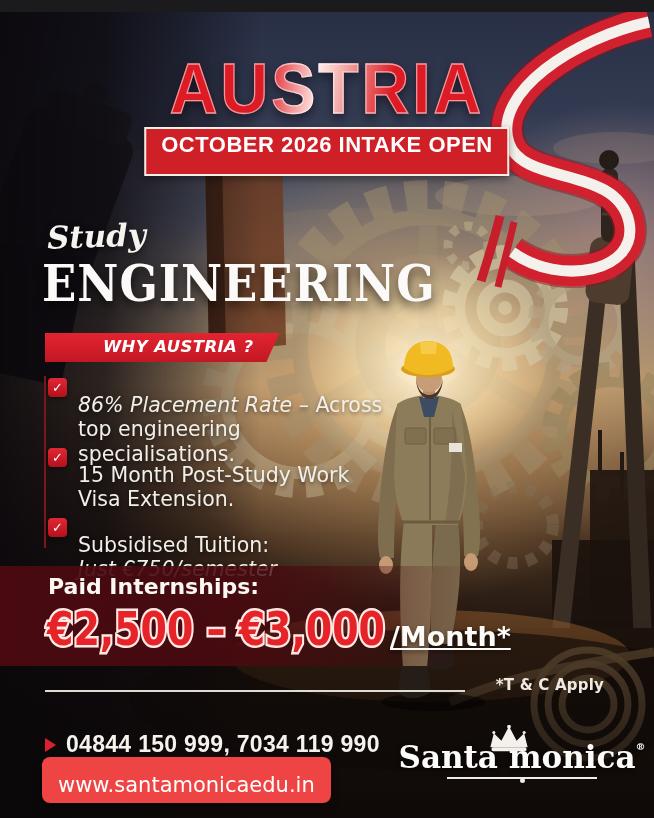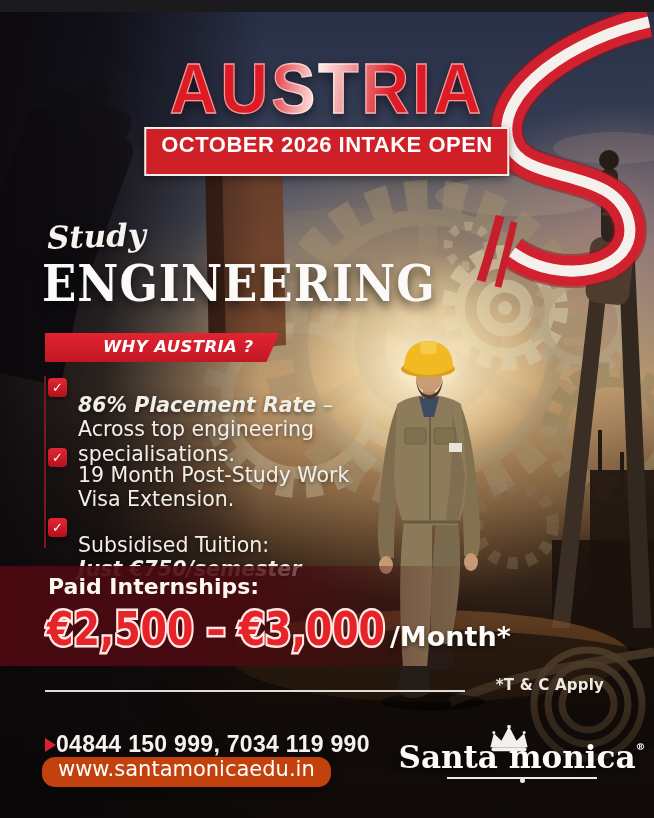--- a/index.html
+++ b/index.html
@@ -36,39 +36,39 @@
 
   .bullets{left:44px;top:368px;width:330px;height:200px;}
   .vline{position:absolute;left:0;top:8px;width:2px;height:172px;background:#7e161d;}
   .bullet{position:absolute;left:4px;display:flex;gap:11px;align-items:flex-start;}
   .b1{top:4px;} .b2{top:74px;} .b3{top:144px;}
   .check{flex:0 0 auto;width:19px;height:19px;margin-top:6px;border-radius:4px;
     background:linear-gradient(180deg,#e02834,#b5101c);color:#fff;font-size:13px;font-weight:700;
     display:grid;place-items:center;box-shadow:0 2px 4px rgba(0,0,0,.45);}
   .btxt{color:#f2efe9;font-size:20.5px;line-height:1.2;text-shadow:0 2px 4px rgba(0,0,0,.5);}
   .b1 .btxt{width:322px;} .b2 .btxt{width:272px;}
-  .bi{font-weight:700;font-style:italic;}
+  .bi{font-weight:400;font-style:italic;}
   .blk{display:block;}
 
   
   .intern{left:0;top:566px;width:478px;height:100px;
     background:linear-gradient(to right,rgba(74,10,16,.97) 0%,rgba(74,10,16,.88) 52%,rgba(74,10,16,0) 100%);}
   .intern-label{position:absolute;left:48px;top:8px;font-size:22px;font-weight:600;color:#fbf8f4;}
   .price-row{position:absolute;left:44px;top:34px;display:flex;align-items:flex-end;}
   .price-svg{display:block;}
-  .per{font-size:27px;font-weight:600;color:#fdfbf8;padding-bottom:4px;margin-left:1px;text-shadow:0 2px 4px rgba(0,0,0,.5);}
+  .per{font-size:27px;font-weight:600;color:#fdfbf8;padding-bottom:4px;margin-left:1px;text-shadow:0 2px 4px rgba(0,0,0,.5);text-decoration:underline;}
 
   .tc{right:50px;top:676px;font-size:15px;font-weight:700;letter-spacing:.2px;color:#efe9e2;}
   .sep{left:45px;top:690px;width:420px;height:2px;background:#ece7e0;opacity:.95;}
 
   
-  .phone-row{left:45px;top:731px;display:flex;align-items:center;}
+  .phone-row{left:45px;top:731px;display:flex;align-items:center;gap:10px;}
   .tri{width:0;height:0;border-left:11px solid #d8232e;border-top:7px solid transparent;border-bottom:7px solid transparent;}
   .phones{font-family:"Liberation Sans",sans-serif;font-weight:700;font-size:23px;letter-spacing:.3px;color:#f6f3ef;white-space:nowrap;}
-  .site-box{left:42px;top:757px;background:#c2410c;border-radius:13px;padding:0 16px 6px;box-shadow:0 3px 8px rgba(0,0,0,.45);}
+  .site-box{left:42px;top:757px;background:#ef4444;border-radius:8px;padding:16px 16px 6px;box-shadow:0 3px 8px rgba(0,0,0,.45);}
   .site-box span{font-size:21px;color:#fff;white-space:nowrap;}
 
   
   .brand{left:398px;top:714px;width:248px;text-align:center;color:#fdfcfa;}
   .crown{position:absolute;left:88px;top:11px;}
   .brand-name{margin-top:28px;font-family:"DejaVu Serif",serif;font-weight:700;font-size:31px;
     line-height:1;white-space:nowrap;text-shadow:0 2px 5px rgba(0,0,0,.55);}
   .brand-name sup{font-size:10px;vertical-align:18px;}
   .brand-tag{margin-top:2px;font-family:"Liberation Sans",sans-serif;font-weight:700;font-size:14.5px;letter-spacing:.4px;}
   .brand-rule{position:relative;width:150px;height:2px;background:#efece6;margin:4px auto 0;}
@@ -259,21 +259,21 @@
   </div>
 
   <div class="abs bullets">
     <div class="vline"></div>
     <div class="bullet b1">
       <span class="check">✓</span>
       <p class="btxt"><span class="bi">86% Placement Rate</span><span> – Across top engineering specialisations.</span></p>
     </div>
     <div class="bullet b2">
       <span class="check">✓</span>
-      <p class="btxt"><span>19 Month Post-Study Work Visa Extension.</span></p>
+      <p class="btxt"><span>15 Month Post-Study Work Visa Extension.</span></p>
     </div>
     <div class="bullet b3">
       <span class="check">✓</span>
       <p class="btxt">
           <span class="blk">Subsidised Tuition:</span>
           <span class="blk bi">Just €750/semester</span>
         </p>
     </div>
   </div>
 

